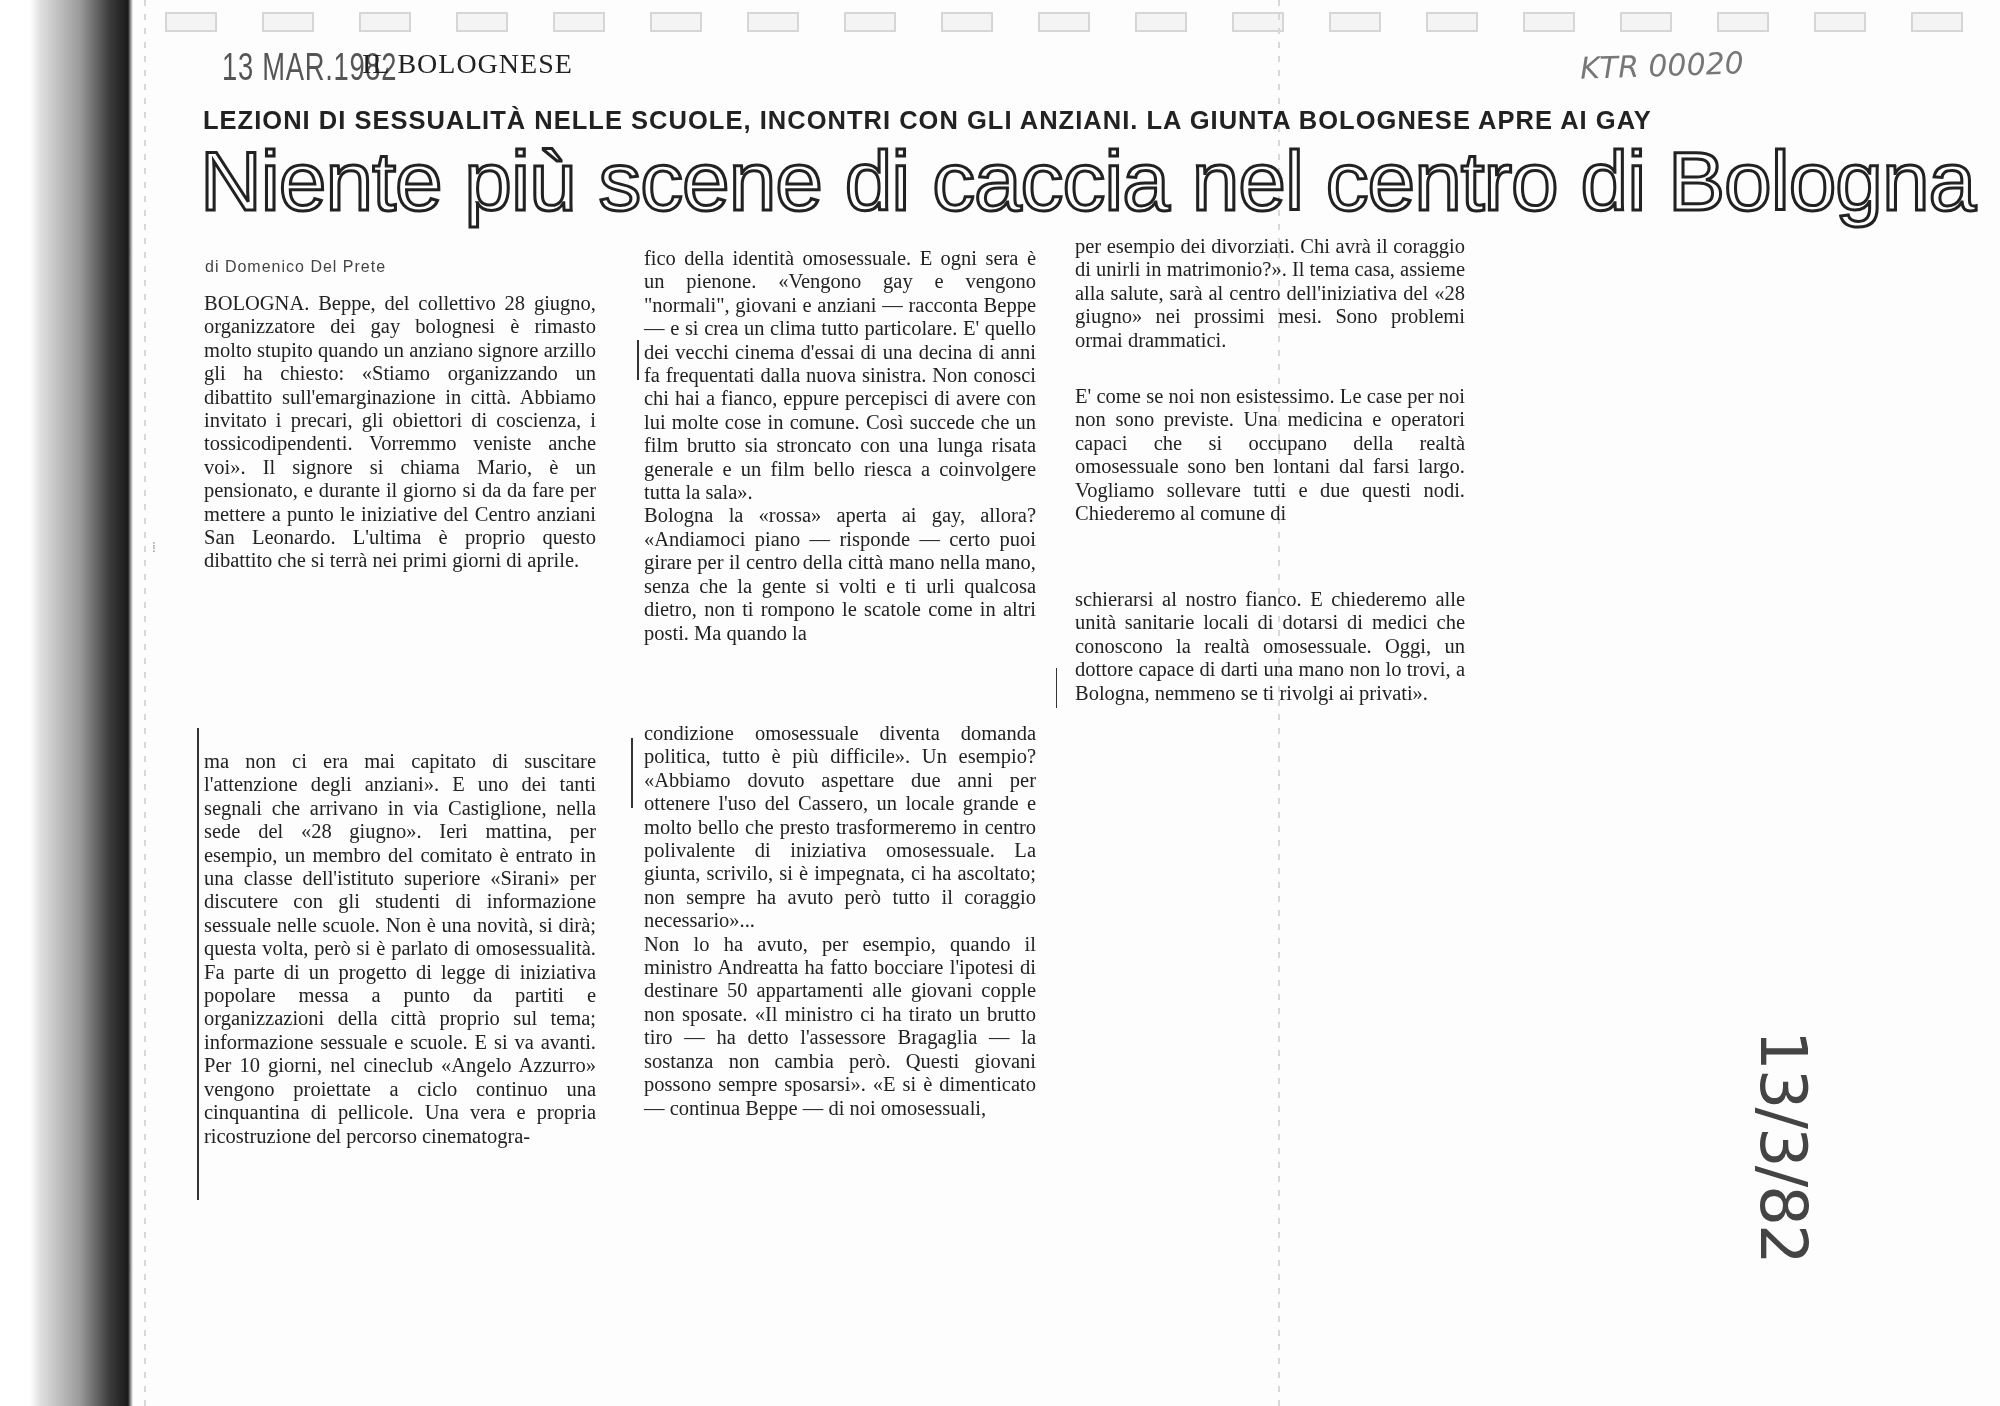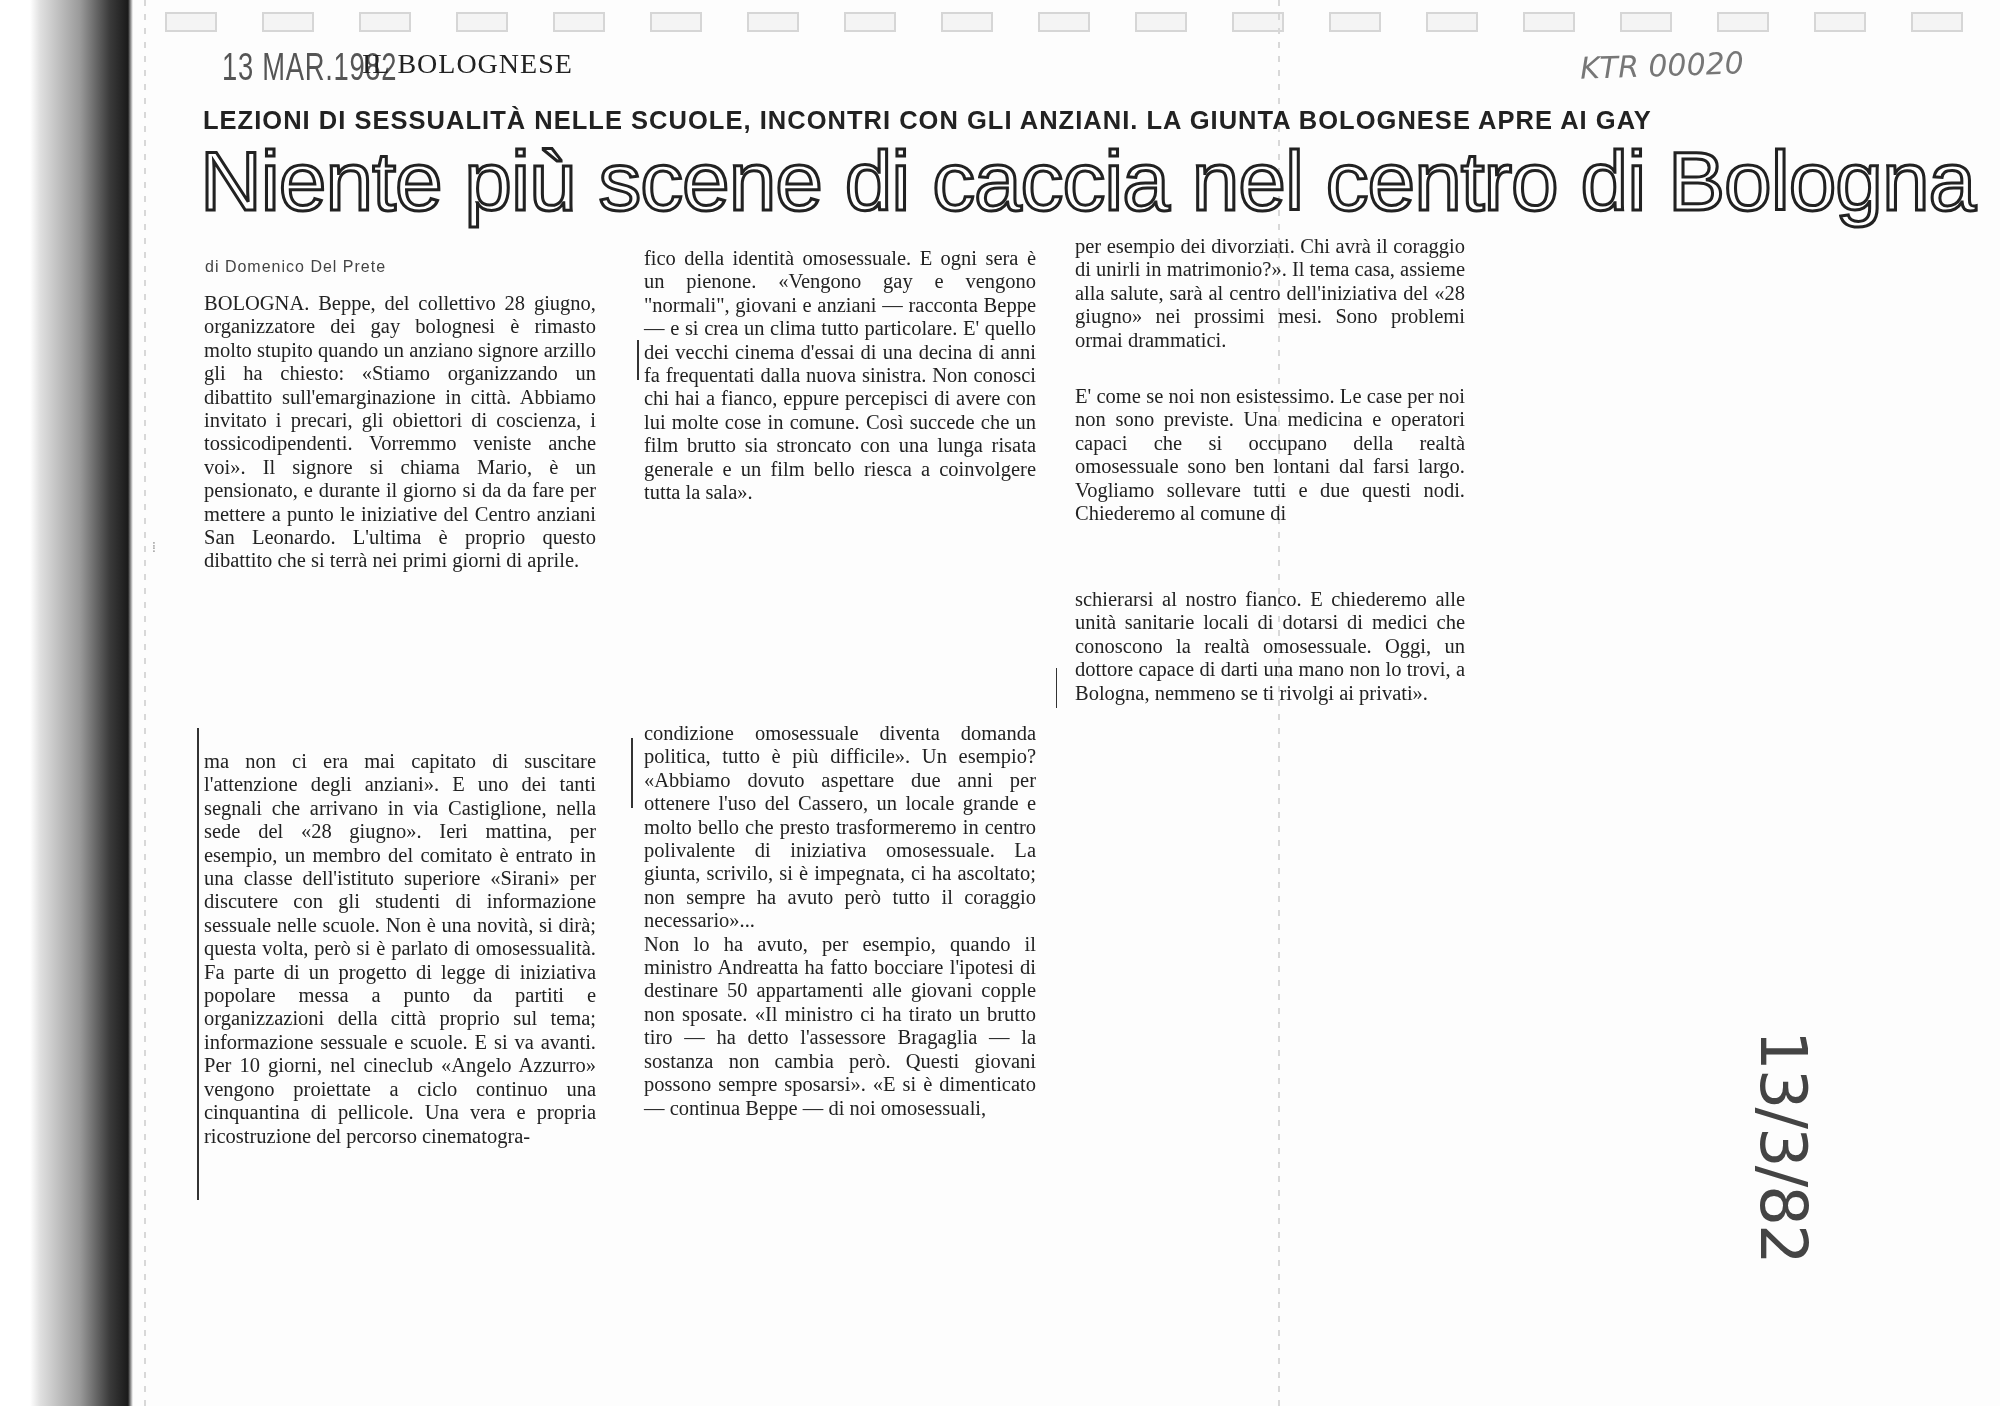--- a/index.html
+++ b/index.html
@@ -76,20 +76,21 @@
 <div class="col c1a">
   <p>BOLOGNA. Beppe, del collettivo 28 giugno, organizzatore dei gay bolognesi è rimasto molto stupito quando un anziano signore arzillo gli ha chiesto: «Stiamo organizzando un dibattito sull'emarginazione in città. Abbiamo invitato i precari, gli obiettori di coscienza, i tossicodipendenti. Vorremmo veniste anche voi». Il signore si chiama Mario, è un pensionato, e durante il giorno si da da fare per mettere a punto le iniziative del Centro anziani San Leonardo. L'ultima è proprio questo dibattito che si terrà nei primi giorni di aprile.</p>
 </div>
 <div class="rule-v" style="left:197px; top:728px; height:472px;"></div>
 <div class="col c1b">
   <p>ma non ci era mai capitato di suscitare l'attenzione degli anziani». E uno dei tanti segnali che arrivano in via Castiglione, nella sede del «28 giugno». Ieri mattina, per esempio, un membro del comitato è entrato in una classe dell'istituto superiore «Sirani» per discutere con gli studenti di informazione sessuale nelle scuole. Non è una novità, si dirà; questa volta, però si è parlato di omosessualità. Fa parte di un progetto di legge di iniziativa popolare messa a punto da partiti e organizzazioni della città proprio sul tema; informazione sessuale e scuole. E si va avanti. Per 10 giorni, nel cineclub «Angelo Azzurro» vengono proiettate a ciclo continuo una cinquantina di pellicole. Una vera e propria ricostruzione del percorso cinematogra-</p>
 </div>
 
 <div class="col c2a">
   <p>fico della identità omosessuale. E ogni sera è un pienone. «Vengono gay e vengono "normali", giovani e anziani — racconta Beppe — e si crea un clima tutto particolare. E' quello dei vecchi cinema d'essai di una decina di anni fa frequentati dalla nuova sinistra. Non conosci chi hai a fianco, eppure percepisci di avere con lui molte cose in comune. Così succede che un film brutto sia stroncato con una lunga risata generale e un film bello riesca a coinvolgere tutta la sala».</p>
+  <p>Bologna la «rossa» aperta ai gay, allora? «Andiamoci piano — risponde — certo puoi girare per il centro della città mano nella mano, senza che la gente si volti e ti urli qualcosa dietro, non ti rompono le scatole come in altri posti. Ma quando la</p>
 </div>
 <div class="rule-v" style="left:637px; top:340px; height:40px;"></div>
 <div class="rule-v" style="left:631px; top:738px; height:70px;"></div>
 <div class="col c2b">
   <p>condizione omosessuale diventa domanda politica, tutto è più difficile». Un esempio? «Abbiamo dovuto aspettare due anni per ottenere l'uso del Cassero, un locale grande e molto bello che presto trasformeremo in centro polivalente di iniziativa omosessuale. La giunta, scrivilo, si è impegnata, ci ha ascoltato; non sempre ha avuto però tutto il coraggio necessario»...</p>
   <p>Non lo ha avuto, per esempio, quando il ministro Andreatta ha fatto bocciare l'ipotesi di destinare 50 appartamenti alle giovani copple non sposate. «Il ministro ci ha tirato un brutto tiro — ha detto l'assessore Bragaglia — la sostanza non cambia però. Questi giovani possono sempre sposarsi». «E si è dimenticato — continua Beppe — di noi omosessuali,</p>
 </div>
 
 <div class="col c3a">
   <p>per esempio dei divorziati. Chi avrà il coraggio di unirli in matrimonio?». Il tema casa, assieme alla salute, sarà al centro dell'iniziativa del «28 giugno» nei prossimi mesi. Sono problemi ormai drammatici.</p>

